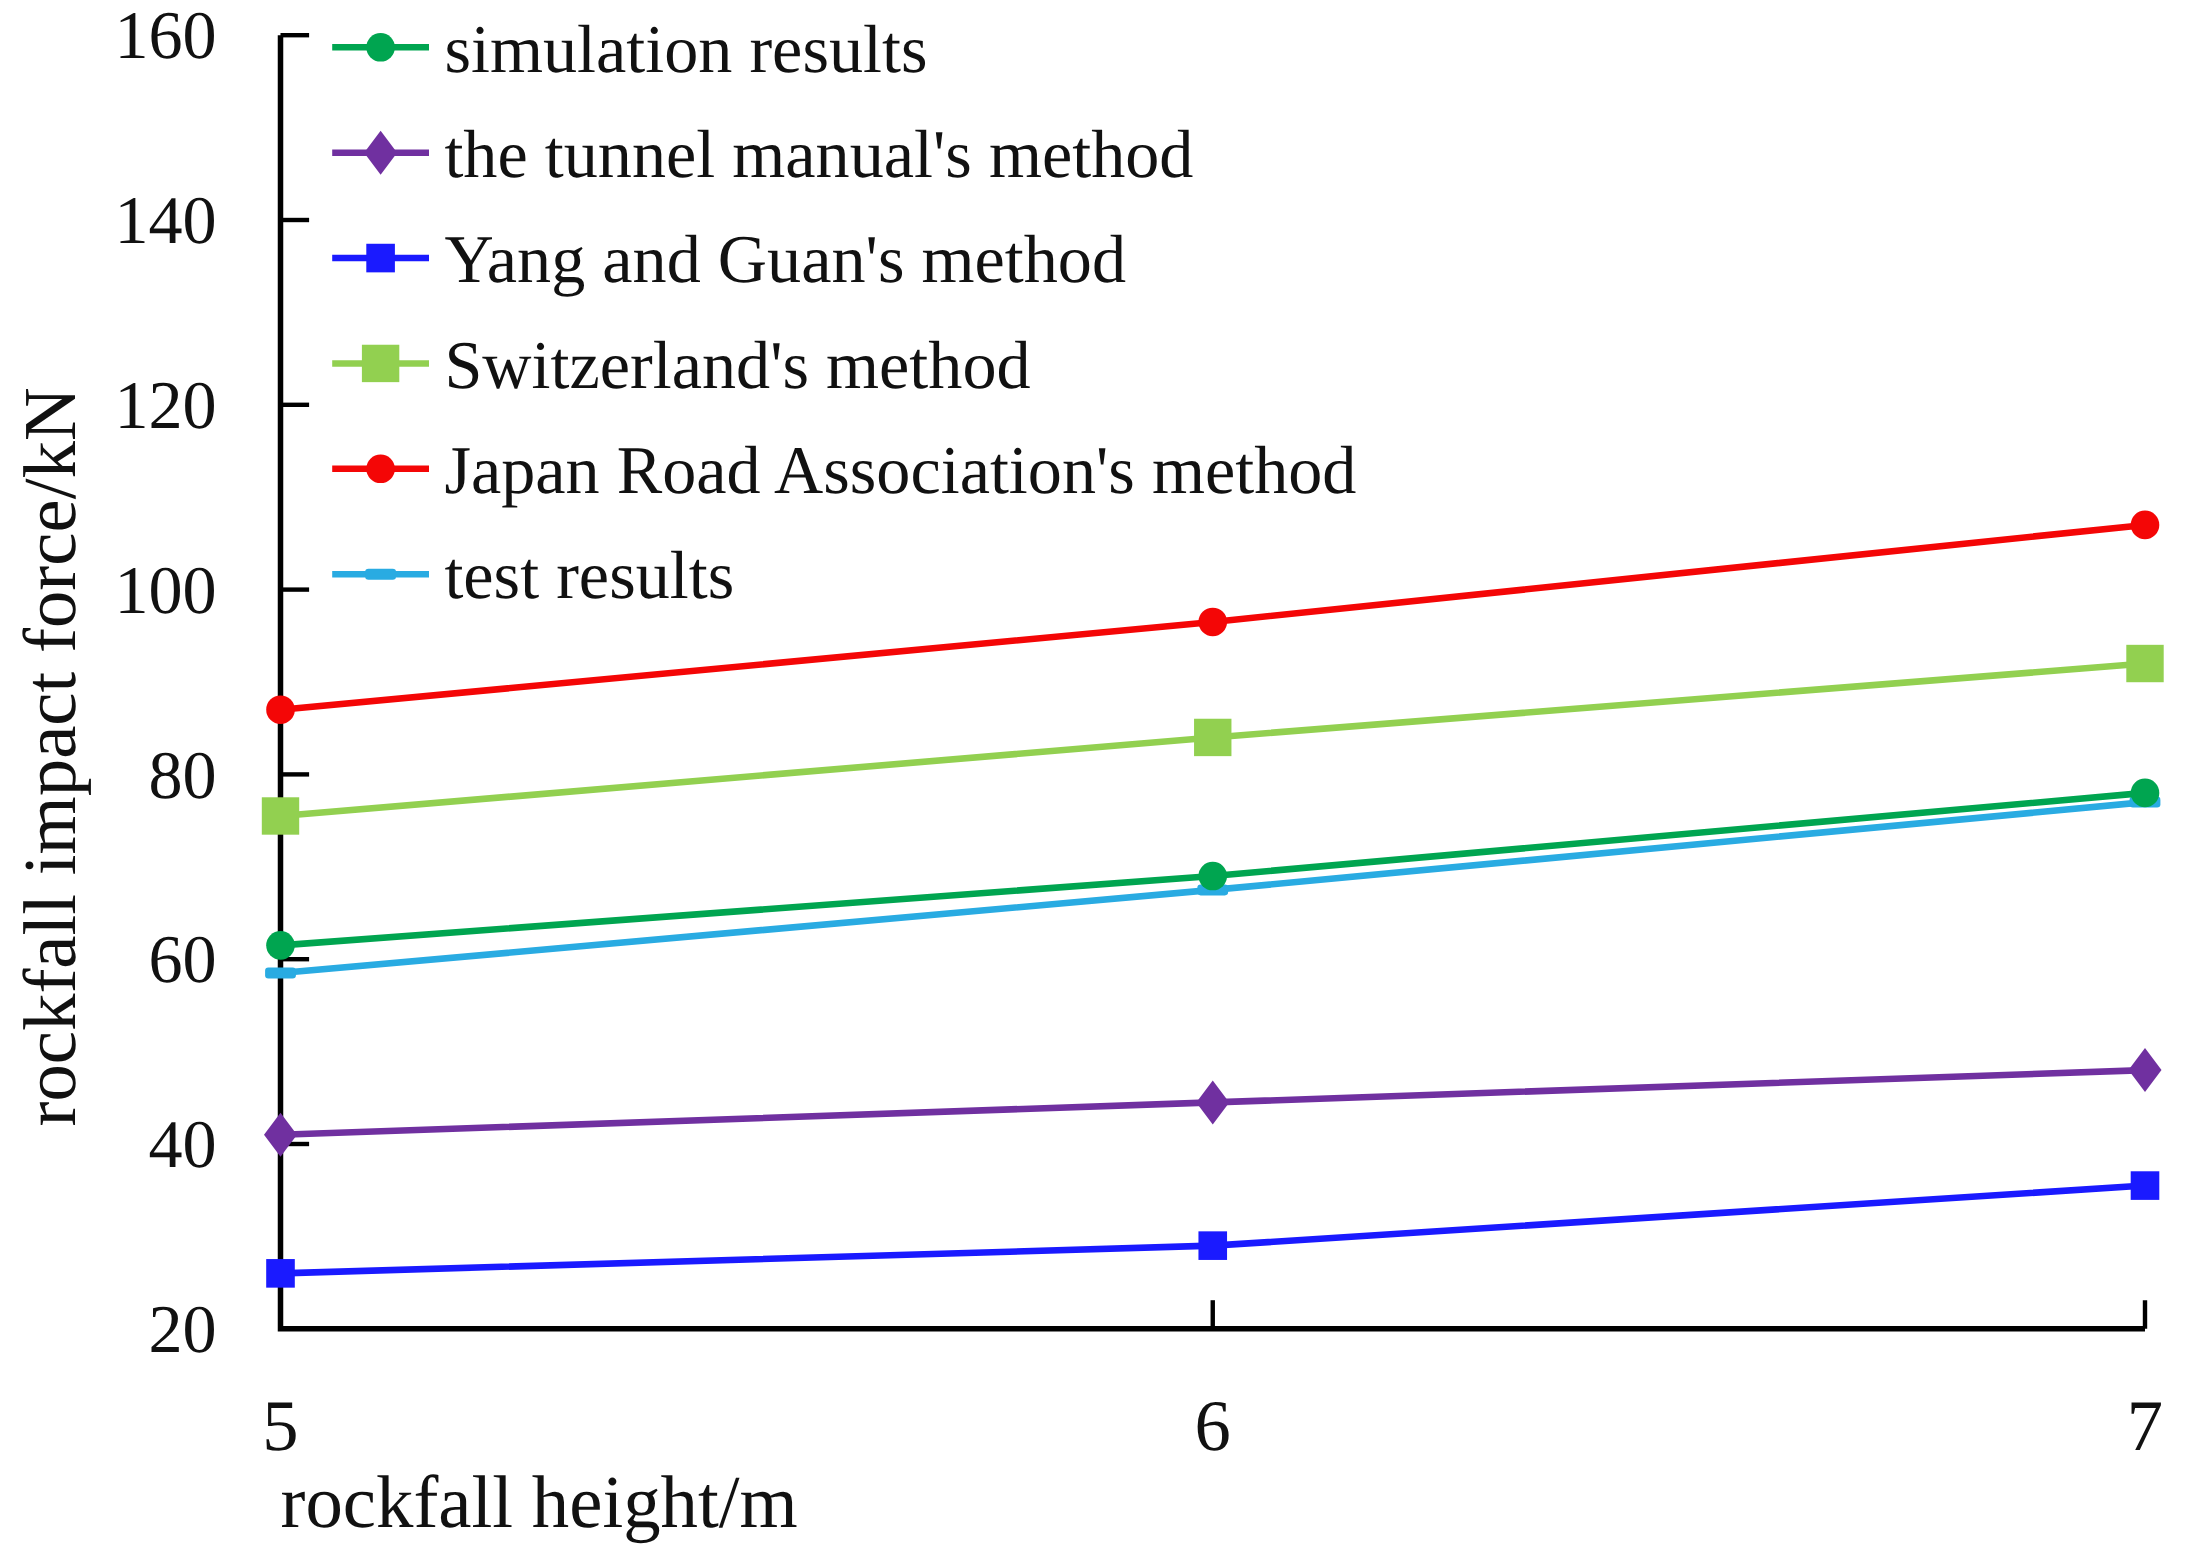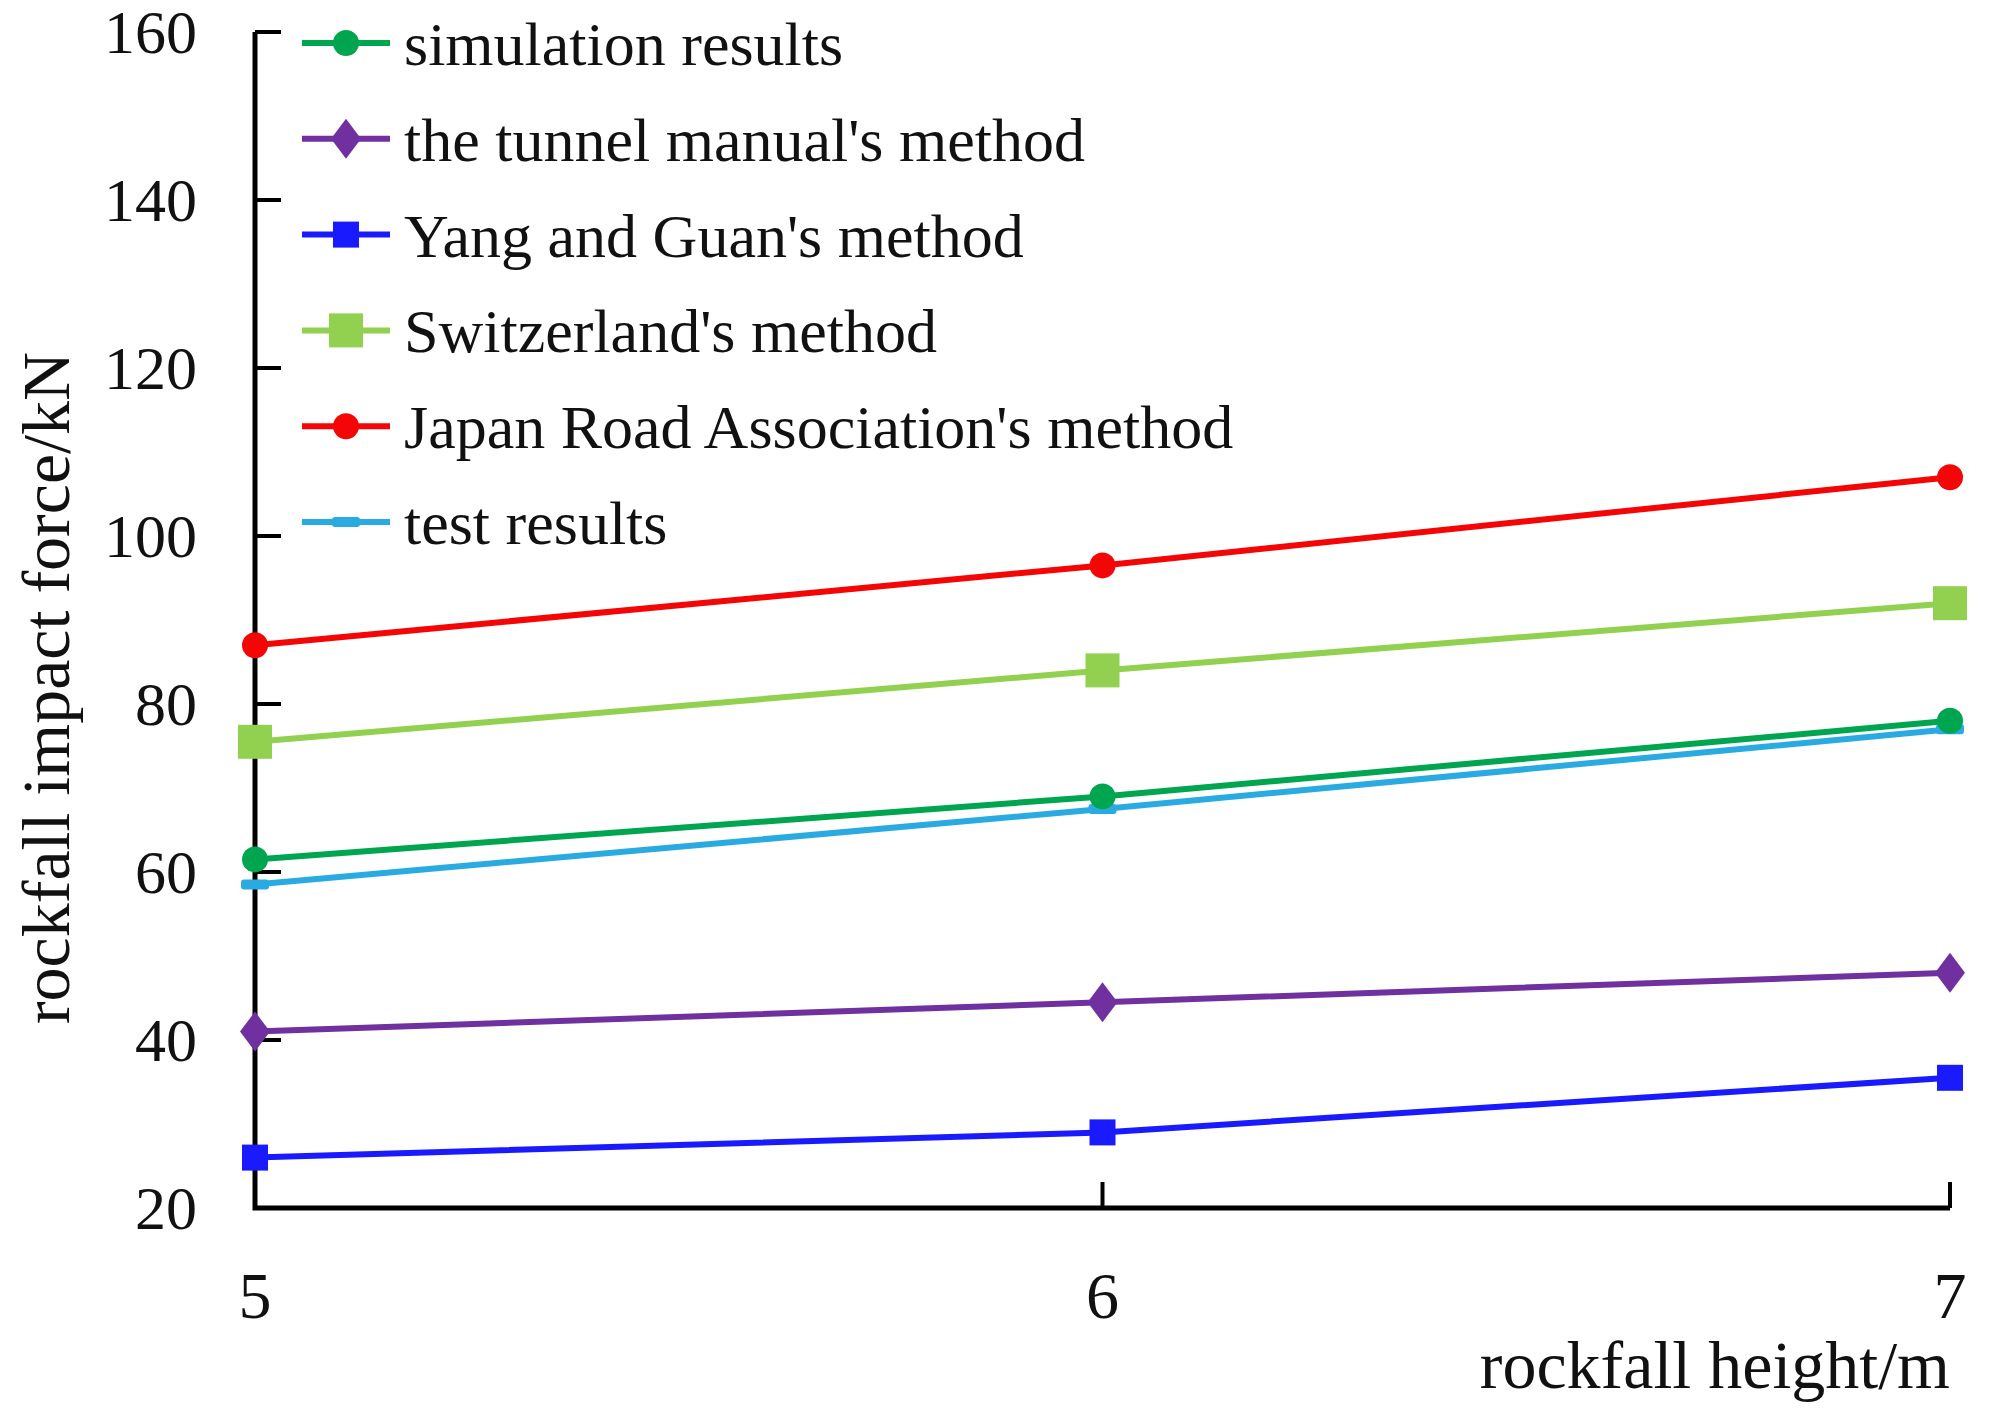--- a/index.html
+++ b/index.html
@@ -31,21 +31,21 @@
     left: 46px;
     top: 688px;
     transform: translate(-50%, -50%) rotate(-90deg);
     font-size: 68px;
     white-space: nowrap;
   }
   .x-title {
     left: 255px;
     top: 1326px;
     width: 1695px;
-    text-align: right;
+    text-align: left;
     font-size: 68px;
   }
   text {
     font-family: "Liberation Serif", "DejaVu Serif", serif;
     fill: #111111;
   }
 </style>
 </head>
 <body>
 

